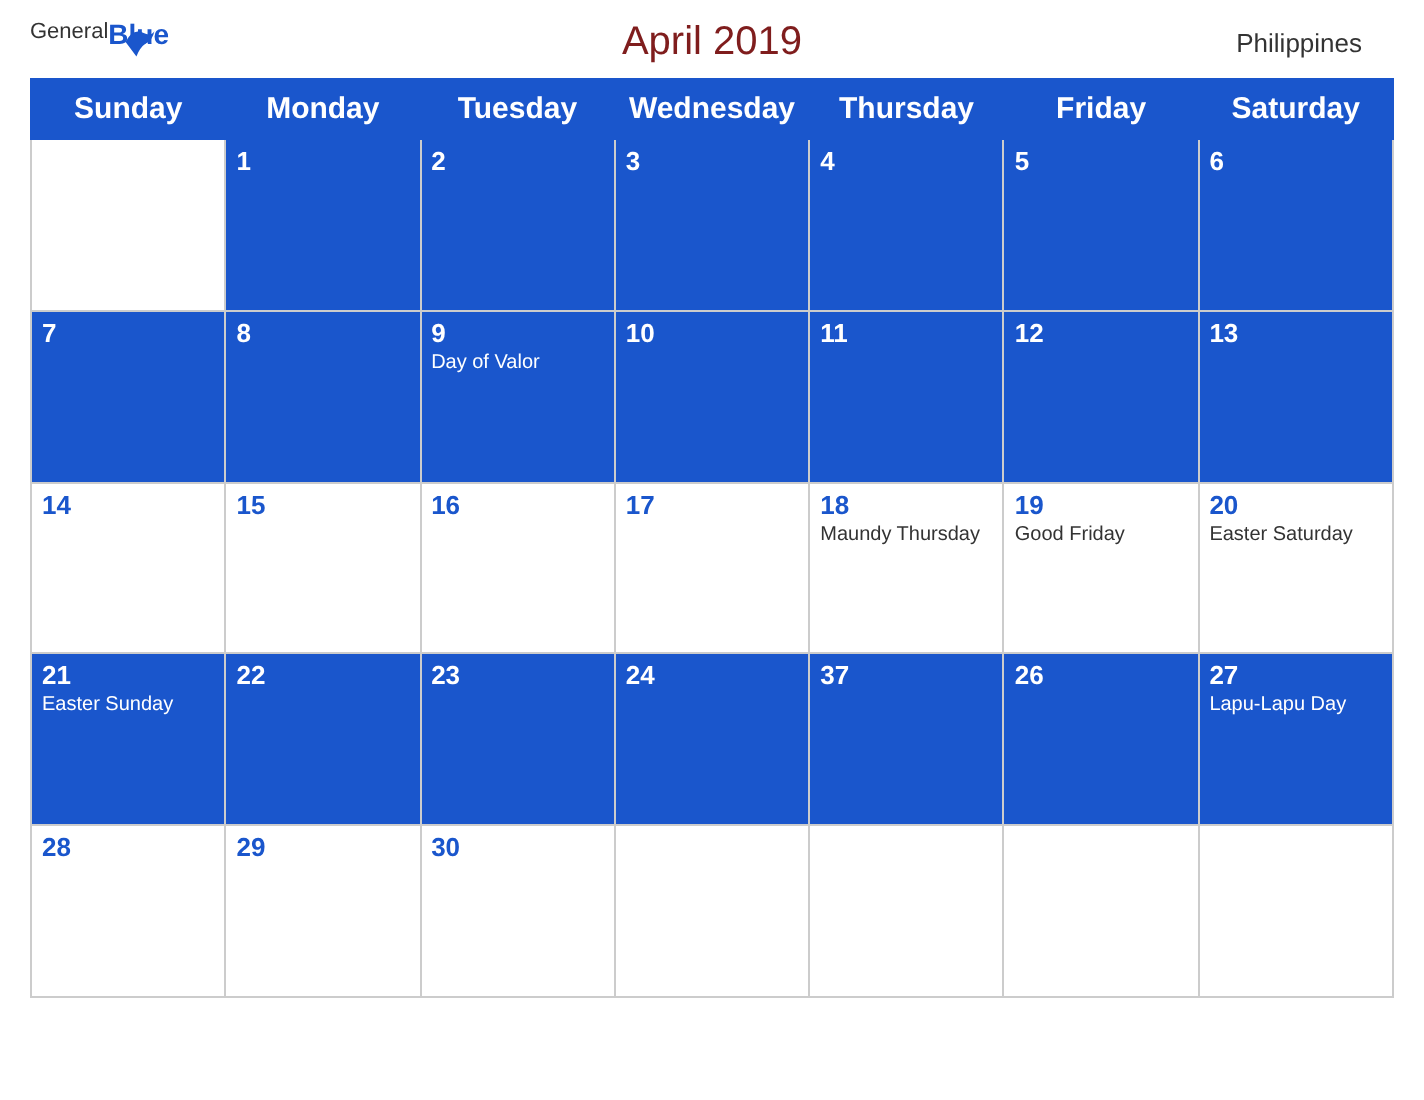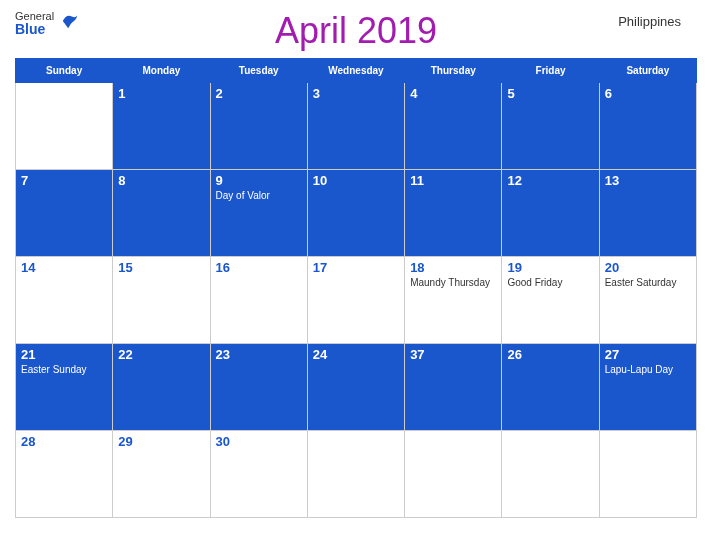--- a/index.html
+++ b/index.html
@@ -21,21 +21,21 @@
       align-items: center;
       justify-content: center;
       position: relative;
       margin-bottom: 6px;
     }
     .logo-area {
       position: absolute;
       left: 0;
       top: 0;
       display: flex;
-      flex-direction: column;
+      flex-direction: row;
       align-items: flex-start;
     }
     .logo-text-general {
       font-size: 11px;
       color: #333;
       line-height: 1.1;
     }
     .logo-text-blue {
       font-size: 14px;
       font-weight: bold;
@@ -43,42 +43,42 @@
       line-height: 1.1;
     }
     .logo-bird {
       position: absolute;
       left: 42px;
       top: 0;
       width: 18px;
       height: 18px;
     }
     .calendar-title {
-      font-size: 36px;
-      color: #a21caf;
+      font-size: 20px;
+      color: #7f1d1d;
       font-weight: normal;
       text-align: center;
     }
     .country-label {
       position: absolute;
       right: 16px;
       top: 4px;
       font-size: 13px;
       color: #333;
     }
     .calendar-table {
       width: 100%;
       border-collapse: collapse;
       height: 460px;
     }
     .calendar-table th {
       background-color: #1a56cc;
       color: #fff;
       text-align: center;
-      font-size: 10px;
+      font-size: 15px;
       font-weight: bold;
       padding: 6px 0;
       border: 1px solid #1a56cc;
     }
     .calendar-table td {
       border: 1px solid #ccc;
       vertical-align: top;
       padding: 3px 5px;
       width: calc(100% / 7);
       height: 72px;

